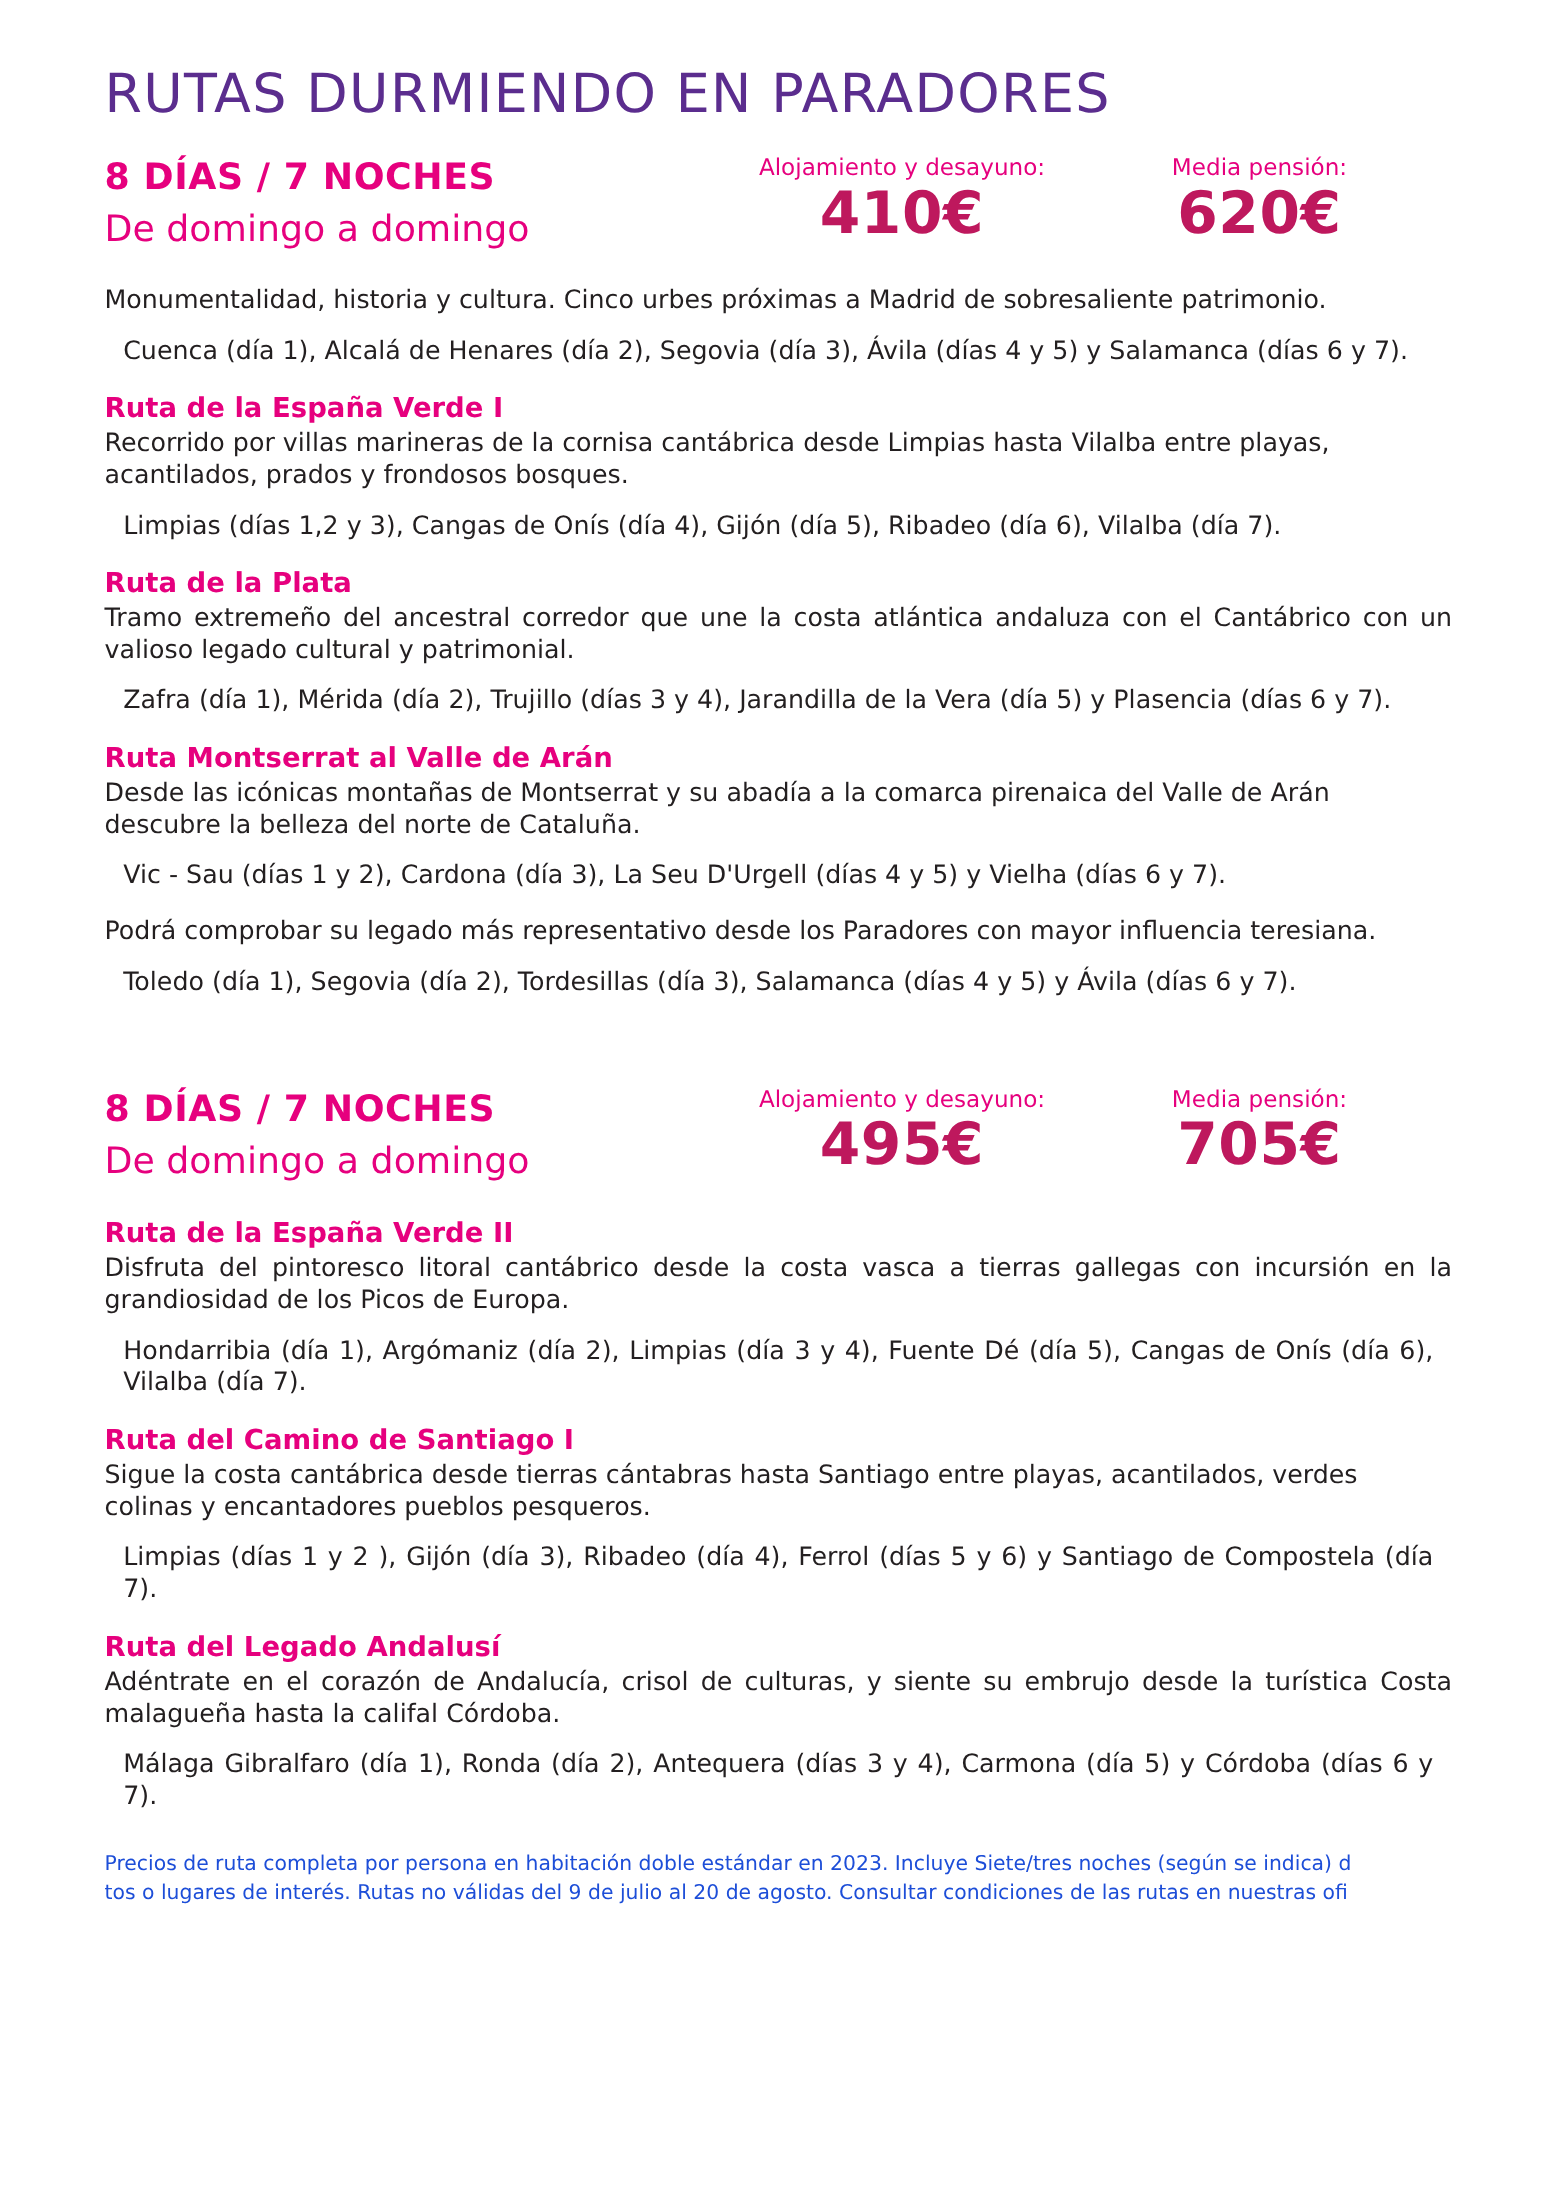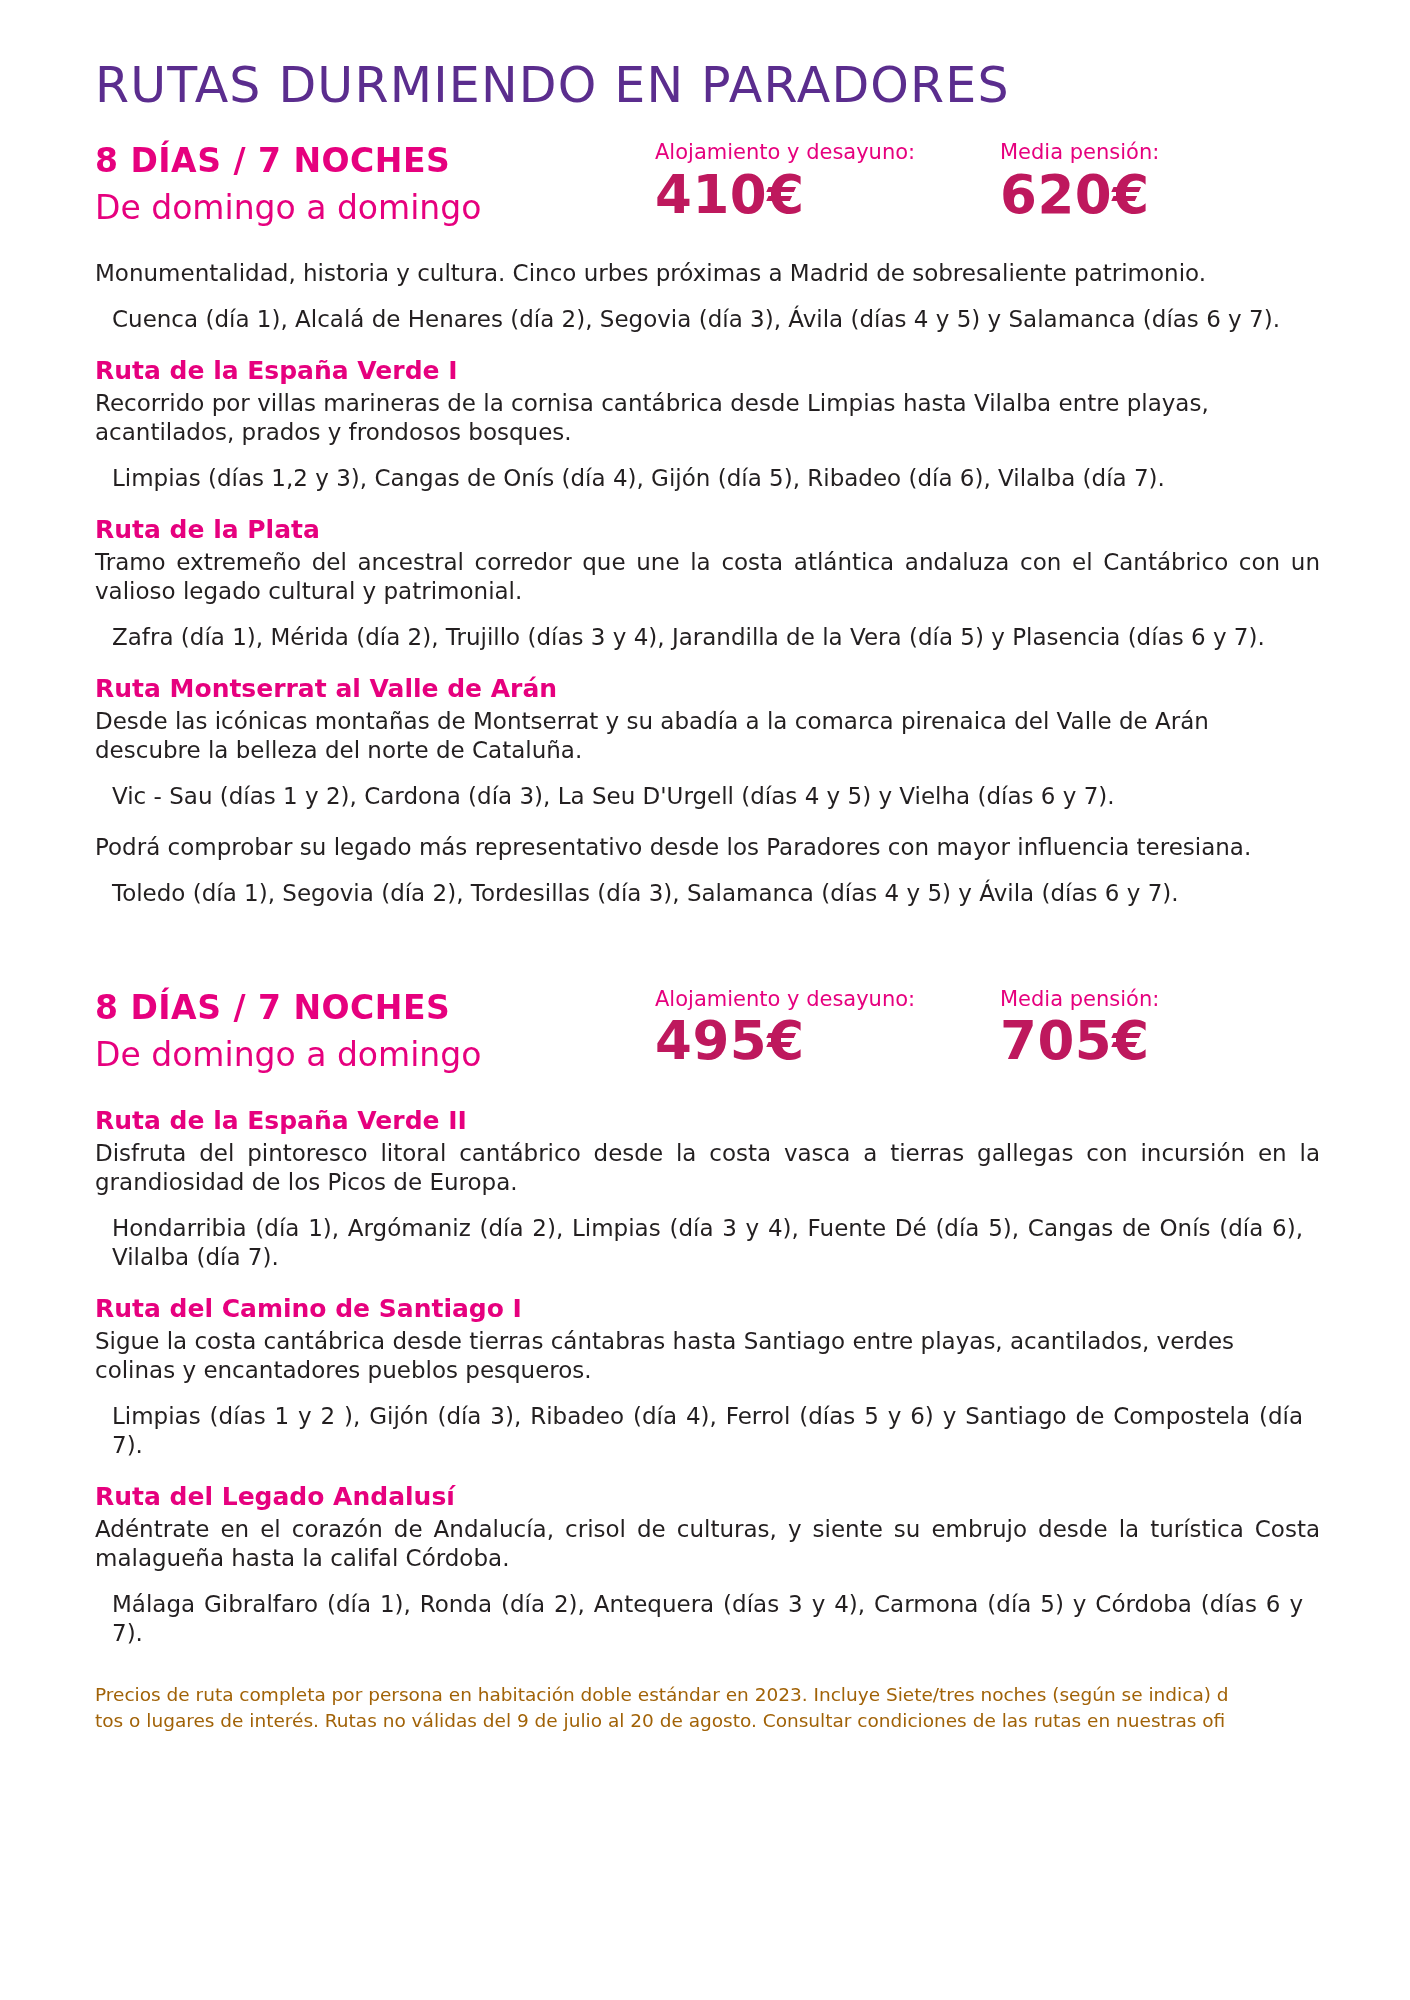--- a/index.html
+++ b/index.html
@@ -58,21 +58,21 @@
     left: 0;
     top: 47px;
     font-size: 33px;
     font-weight: 400;
     color: #e6007e;
     white-space: nowrap;
   }
   .price-col {
     position: absolute;
     top: 0;
-    text-align: left;
+    text-align: center;
   }
   .price-col.col1 { left: 560px; width: 330px; }
   .price-col.col2 { left: 905px; width: 290px; }
   .price-label {
     font-size: 21px;
     color: #e6007e;
     font-weight: 400;
     line-height: 1.1;
     margin-bottom: 2px;
     white-space: nowrap;
@@ -113,21 +113,21 @@
   }
   .route-stops.nojust, .route-desc.nojust { text-align: left; }
 
   .gap-between-blocks { height: 58px; }
 
   
   .footer {
     margin-top: 34px;
     font-size: 18.5px;
     line-height: 1.42;
-    color: #a16207;
+    color: #1d4ed8;
     white-space: nowrap;
     overflow: hidden;
   }
   .footer div { white-space: nowrap; }
 </style>
 </head>
 <body>
 
 <div class="page">
 

